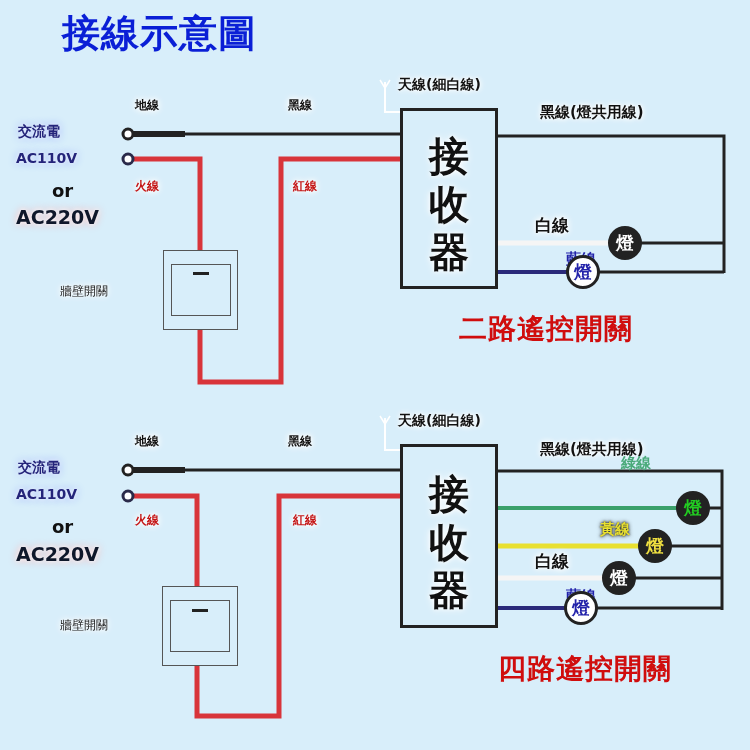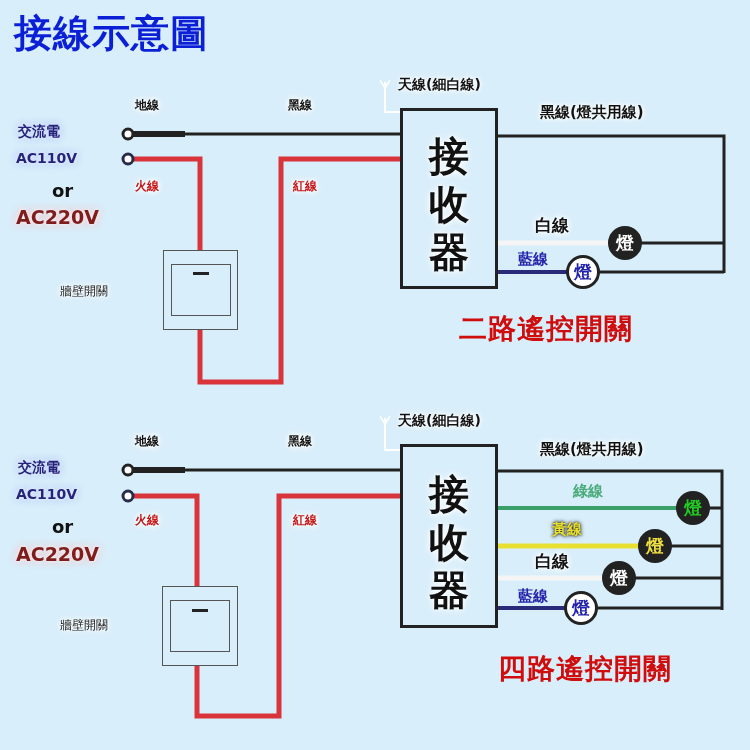--- a/index.html
+++ b/index.html
@@ -1,23 +1,23 @@
 <!DOCTYPE html>
 <html><head>
 <meta charset="utf-8">
 <style>
   html,body{margin:0;padding:0;}
   body{width:750px;height:750px;background:#d8eefa;position:relative;overflow:hidden;font-family:"DejaVu Sans","Liberation Sans",sans-serif;}
-  .abs{position:absolute;}
+  .abs{position:absolute;margin-left:48px;}
   .title{left:14px;top:8px;font-size:38px;font-weight:bold;color:#0a1fd6;letter-spacing:1px;}
   .lbl{position:absolute;font-size:12px;font-weight:bold;color:#111;text-shadow:0 0 3px #fff,0 0 6px #fff,0 0 8px #fff;white-space:nowrap;}
   .lbl-dark{position:absolute;font-size:14px;font-weight:bold;color:#111;text-shadow:0 0 2px #fff,0 0 5px #fff,0 0 7px #fff;white-space:nowrap;}
   .red-lbl{color:#c41616;}
   .ac-blue{position:absolute;font-size:14px;font-weight:bold;color:#24247a;text-shadow:0 0 4px #fff,0 0 8px #8aa0ff;}
-  .ac-red{position:absolute;font-size:19px;font-weight:bold;color:#7f1d1d;text-shadow:0 0 4px #fff,0 0 8px #ffaaaa;}
+  .ac-red{position:absolute;font-size:19px;font-weight:bold;color:#0f172a;text-shadow:0 0 4px #fff,0 0 8px #ffaaaa;}
   .or{position:absolute;font-size:18px;font-weight:bold;color:#111;}
   .receiver{position:absolute;border:3px solid #222;background:#d8eefa;}
   .recv-char{position:absolute;font-size:40px;font-weight:bold;color:#111;text-shadow:0 0 4px #fff,0 0 8px #fff;}
   .switch-outer{position:absolute;border:1.5px solid #555;background:#d8eefa;}
   .switch-inner{position:absolute;border:1.5px solid #555;}
   .switch-dash{position:absolute;height:3px;background:#222;}
   .lamp{position:absolute;width:34px;height:34px;border-radius:50%;background:#fff;border:3px solid #222;box-sizing:border-box;display:flex;align-items:center;justify-content:center;font-size:18px;font-weight:bold;}
   .mode-title{position:absolute;font-size:28px;font-weight:bold;color:#d00d0d;letter-spacing:1px;text-align:center;}
   svg.wires{position:absolute;left:0;top:0;}
 </style>
@@ -120,21 +120,21 @@
   <div class="lbl" style="left:60px;top:617px;font-weight:normal;">牆壁開關</div>
 
   <div class="lbl-dark" style="left:398px;top:412px;">天線(細白線)</div>
   <div class="receiver" style="left:400px;top:444px;width:92px;height:178px;">
     <div class="recv-char" style="left:26px;top:20px;">接</div>
     <div class="recv-char" style="left:26px;top:68px;">收</div>
     <div class="recv-char" style="left:26px;top:116px;">器</div>
   </div>
   <div class="lbl-dark" style="left:540px;top:440px;font-size:15px;">黑線(燈共用線)</div>
 
-  <div class="abs" style="left:573px;top:482px;font-size:15px;font-weight:bold;color:#4aaa7a;">綠線</div>
+  <div class="abs" style="left:573px;top:454px;font-size:15px;font-weight:bold;color:#4aaa7a;">綠線</div>
   <div class="lamp" style="left:676px;top:491px;background:#222;color:#22cc22;">燈</div>
 
   <div class="abs" style="left:552px;top:520px;font-size:15px;font-weight:bold;color:#e8e030;text-shadow:0 0 2px #222,0 0 4px #222;">黃線</div>
   <div class="lamp" style="left:638px;top:529px;background:#222;color:#f0e040;">燈</div>
 
   <div class="lbl" style="left:535px;top:550px;font-size:17px;">白線</div>
   <div class="lamp" style="left:602px;top:561px;background:#222;color:#fff;">燈</div>
 
   <div class="abs" style="left:518px;top:587px;font-size:15px;font-weight:bold;color:#2222aa;">藍線</div>
   <div class="lamp" style="left:564px;top:591px;color:#2222aa;">燈</div>

